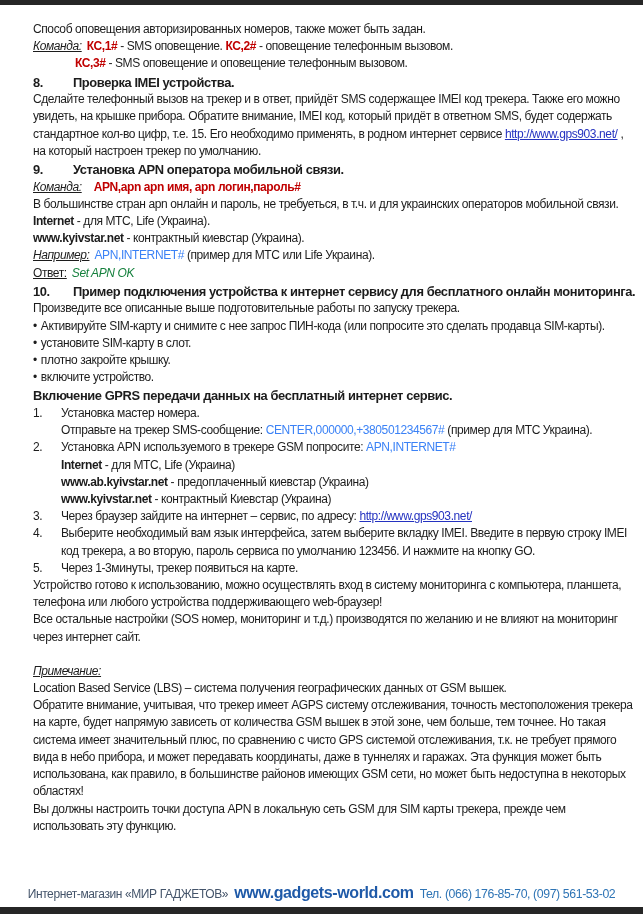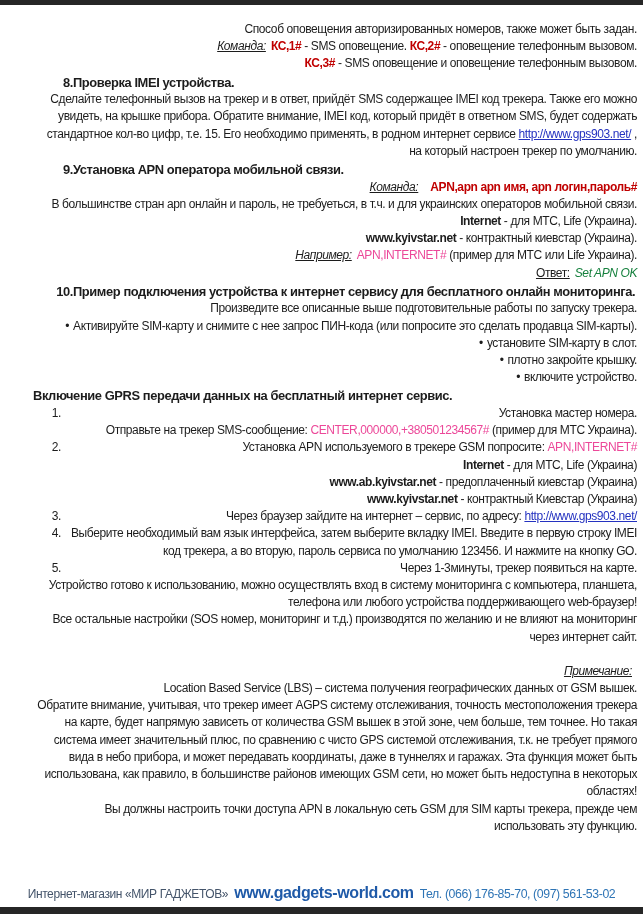--- a/index.html
+++ b/index.html
@@ -5,28 +5,28 @@
   * { margin:0; padding:0; box-sizing:border-box; }
   html,body { background:#ffffff; }
   .page {
     position:relative; width:643px; height:917px; background:#ffffff;
     font-family:"Liberation Sans", sans-serif;
     font-size:12px; letter-spacing:-0.4px; color:#1c1c1c; overflow:hidden;
   }
   .bar { position:absolute; left:0; width:100%; background:#262626; }
   .bar-top { top:0; height:5px; }
   .bar-bottom { bottom:3px; height:7px; }
-  .content { position:absolute; top:21px; left:33px; width:604px;text-align:right; }
+  .content { position:absolute; top:21px; left:33px; width:604px; }
   .line { line-height:17.2px; white-space:pre-wrap; }
   .nowrap { white-space:nowrap; }
   .heading { display:flex; font-weight:bold; font-size:12.9px; line-height:17.6px; white-space:nowrap; margin-top:1px; }
   .heading .num { flex:0 0 40px; }
   .indent-cmd3 { padding-left:42px; }
   .red { color:#c00000; font-weight:bold; }
-  .blue { color:#ec4899; }
+  .blue { color:#3b82f6; }
   .green { color:#15803d;font-style:italic; }
   .link { color:#2432c0; text-decoration:underline; cursor:pointer; }
   .lbl { text-decoration:underline; margin-right:5px; }
   .it { font-style:italic; }
   .gap-lg { margin-right:12px; }
   .b { font-weight:bold; }
   .li { display:flex; line-height:17.2px; }
   .li .num { flex:0 0 28px; }
   .li .li-text { flex:1; white-space:pre-wrap; }
   .sub { padding-left:28px; }

